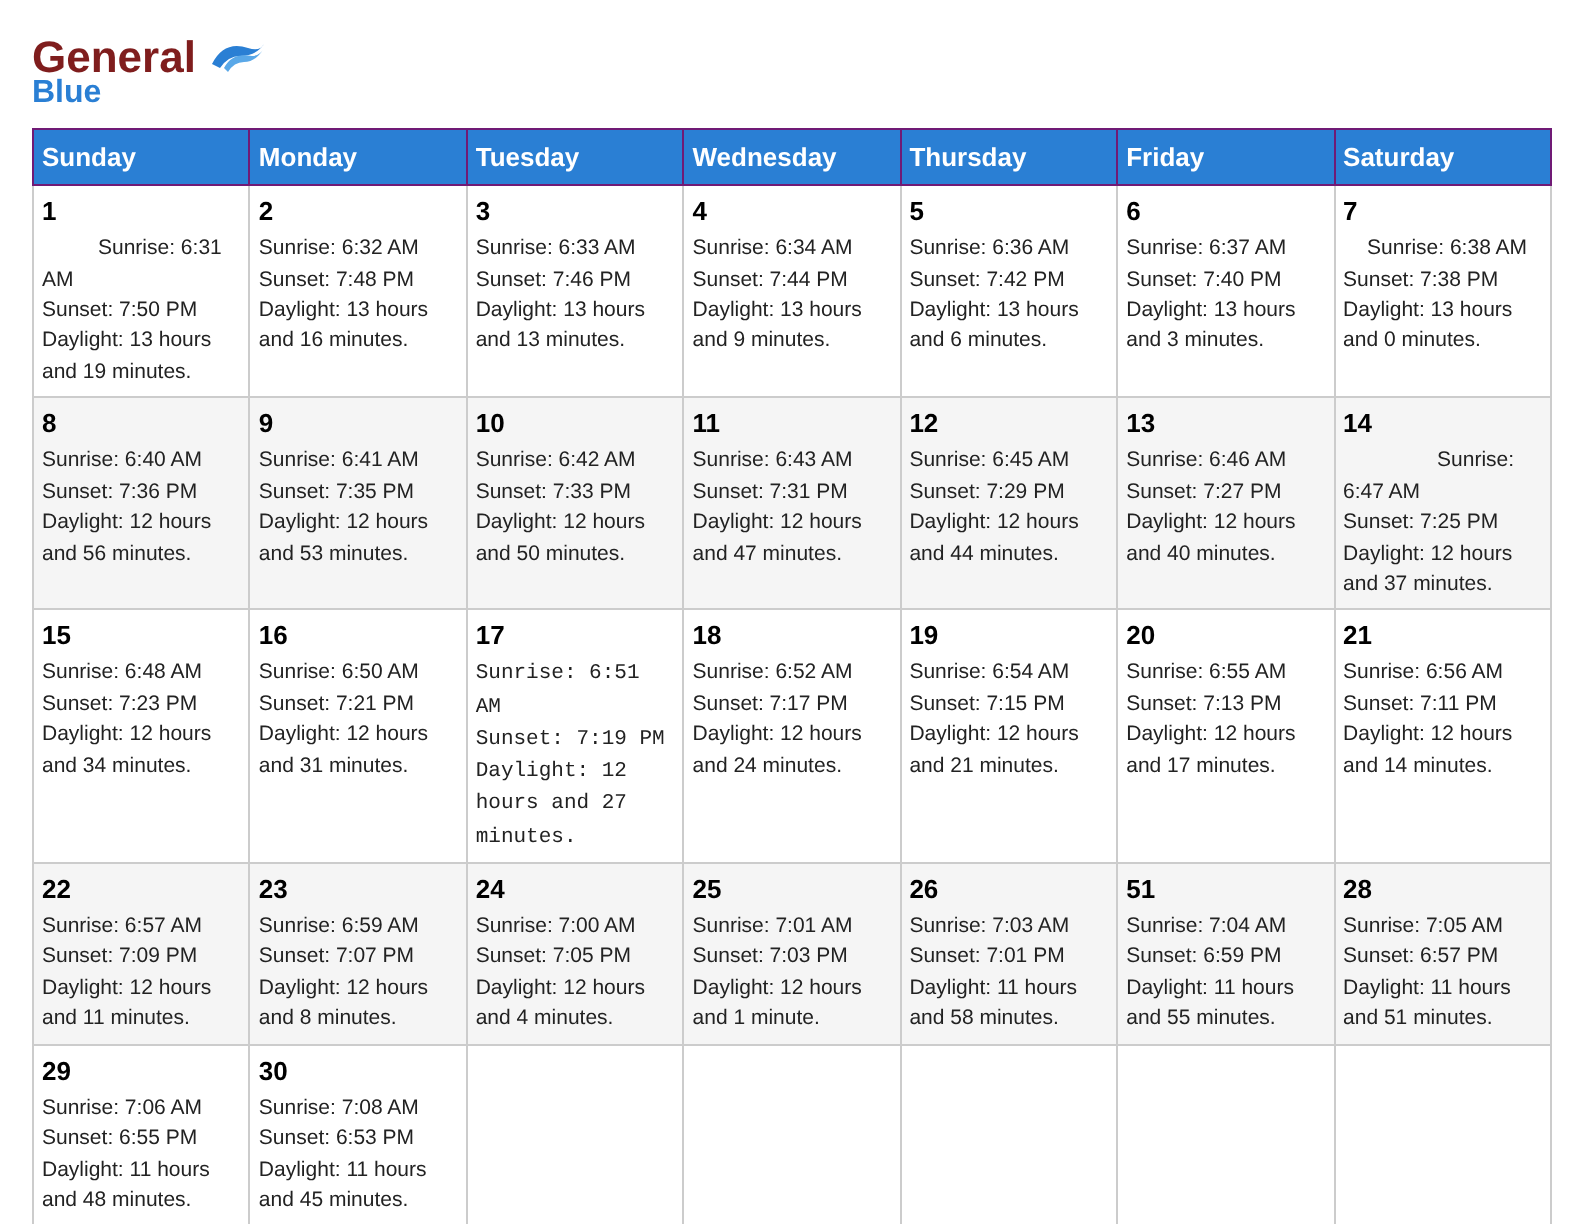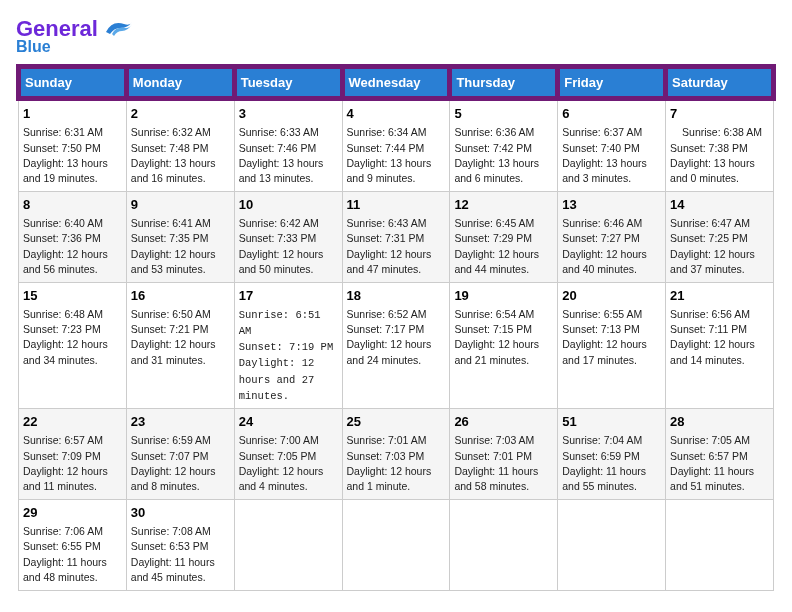--- a/index.html
+++ b/index.html
@@ -45,21 +45,21 @@
       border-collapse: collapse;
       font-size: 11px;
     }
     thead tr th {
       background-color: #2a7fd4;
       color: #fff;
       font-size: 13px;
       font-weight: bold;
       padding: 6px 4px;
       text-align: left;
-      border: 5px solid #701a75;
+      border: 1px solid #701a75;
     }
     tbody tr td {
       vertical-align: top;
       padding: 4px 4px;
       border: 1px solid #ccc;
       min-height: 80px;
       width: calc(100% / 7);
       line-height: 1.4;
     }
     .week-row td {
@@ -82,21 +82,21 @@
     .empty-cell {
       background: #f9f9f9;
     }
   </style>
 </head>
 <body>
 
 <div class="header">
   <div class="logo">
     <div class="logo-row">
-      <span style="font-size:22px;font-weight:bold;color:#6d28d9;">General</span>
+      <span style="font-size:22px;font-weight:bold;color:#7f1d1d;">General</span>
       <svg width="32" height="22" viewBox="0 0 32 22" style="margin-left:2px;">
         <path d="M4 14 Q10 2 22 6 Q28 8 30 4 Q26 10 18 10 Q12 10 8 16 Z" fill="#2a7fd4"></path>
         <path d="M10 16 Q14 8 24 10 Q28 10 30 6 Q26 13 20 13 Q15 13 12 18 Z" fill="#5aa8e8"></path>
       </svg>
     </div>
     <span style="font-size:16px;font-weight:bold;color:#2a7fd4;margin-top:-4px;">Blue</span>
   </div>
   <div class="title-block">
     <h1></h1>
     <h2></h2>
@@ -110,21 +110,21 @@
         <th>Monday</th>
         <th>Tuesday</th>
         <th>Wednesday</th>
         <th>Thursday</th>
         <th>Friday</th>
         <th>Saturday</th>
       </tr>
   </thead>
   <tbody id="calendar-body">
       <tr class="week-row">
-        <td><span class="day-num">1</span><span class="day-info" style="white-space: pre-line;">Sunrise: 6:31 AM
+        <td><span class="day-num">1</span><span class="day-info" style="white-space: pre-line; margin-left: 28px;">Sunrise: 6:31 AM
 Sunset: 7:50 PM
 Daylight: 13 hours and 19 minutes.</span></td>
         <td><span class="day-num">2</span><span class="day-info" style="white-space: pre-line;">Sunrise: 6:32 AM
 Sunset: 7:48 PM
 Daylight: 13 hours and 16 minutes.</span></td>
         <td><span class="day-num">3</span><span class="day-info" style="white-space: pre-line;">Sunrise: 6:33 AM
 Sunset: 7:46 PM
 Daylight: 13 hours and 13 minutes.</span></td>
         <td><span class="day-num">4</span><span class="day-info" style="white-space: pre-line;">Sunrise: 6:34 AM
 Sunset: 7:44 PM
@@ -151,21 +151,21 @@
 Daylight: 12 hours and 50 minutes.</span></td>
         <td><span class="day-num">11</span><span class="day-info" style="white-space: pre-line;">Sunrise: 6:43 AM
 Sunset: 7:31 PM
 Daylight: 12 hours and 47 minutes.</span></td>
         <td><span class="day-num">12</span><span class="day-info" style="white-space: pre-line;">Sunrise: 6:45 AM
 Sunset: 7:29 PM
 Daylight: 12 hours and 44 minutes.</span></td>
         <td><span class="day-num">13</span><span class="day-info" style="white-space: pre-line;">Sunrise: 6:46 AM
 Sunset: 7:27 PM
 Daylight: 12 hours and 40 minutes.</span></td>
-        <td><span class="day-num">14</span><span class="day-info" style="white-space: pre-line;">Sunrise: 6:47 AM
+        <td><span class="day-num">14</span><span class="day-info" style="white-space: pre-line; margin-left: 47px;">Sunrise: 6:47 AM
 Sunset: 7:25 PM
 Daylight: 12 hours and 37 minutes.</span></td>
       </tr>
       <tr class="week-row">
         <td><span class="day-num">15</span><span class="day-info" style="white-space: pre-line;">Sunrise: 6:48 AM
 Sunset: 7:23 PM
 Daylight: 12 hours and 34 minutes.</span></td>
         <td><span class="day-num">16</span><span class="day-info" style="white-space: pre-line;">Sunrise: 6:50 AM
 Sunset: 7:21 PM
 Daylight: 12 hours and 31 minutes.</span></td>

